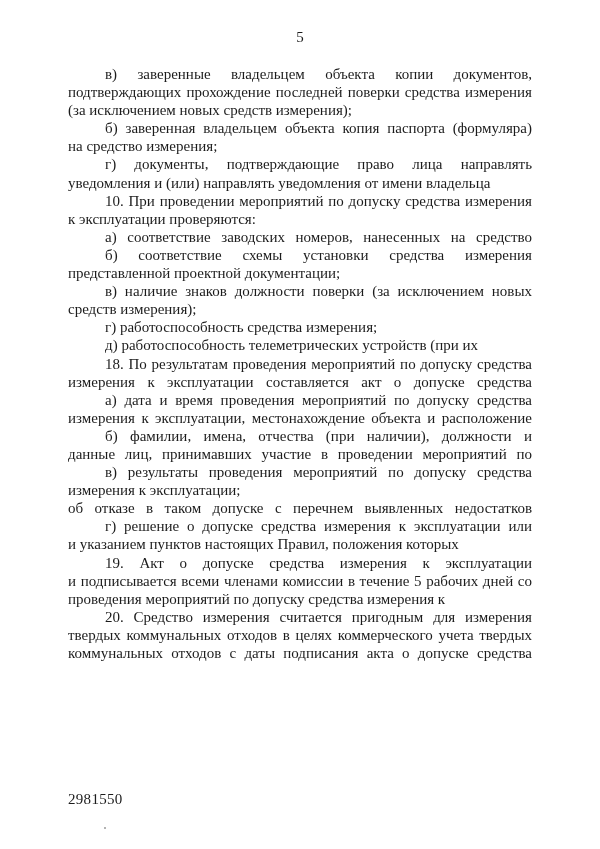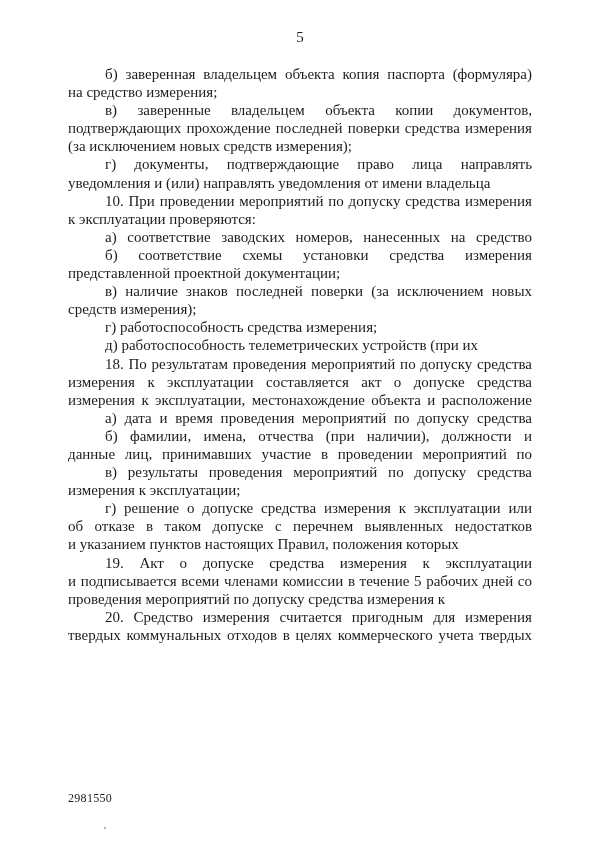--- a/index.html
+++ b/index.html
@@ -37,21 +37,21 @@
     white-space: normal;
     overflow: hidden;
     height: 18.1px;
   }
   .line.first { text-indent: 37px; }
   .line.last  { text-align: left; text-align-last: left; -moz-text-align-last: left; }
   .footer-code {
     position: absolute;
     left: 68px;
     top: 791px;
-    font-size: 12px;
+    font-size: 15px;
     letter-spacing: 0.3px;
   }
   .speck {
     position: absolute;
     left: 104px;
     top: 827px;
     width: 2px;
     height: 2px;
     background: #9a9a9a;
     border-radius: 50%;
@@ -59,28 +59,28 @@
 </style>
 </head>
 <body>
 
 <div class="page">
   <div class="page-number">5</div>
 
   <div class="doc-body">
 
     <div class="para">
-      <div class="line first">б) заверенная владельцем объекта копия паспорта (формуляра)</div>
-      <div class="line last">на средство измерения;</div>
+      <div class="line first">в) заверенные владельцем объекта копии документов,</div>
+      <div class="line">подтверждающих прохождение последней поверки средства измерения</div>
+      <div class="line last">(за исключением новых средств измерения);</div>
     </div>
 
     <div class="para">
-      <div class="line first">в) заверенные владельцем объекта копии документов,</div>
-      <div class="line">подтверждающих прохождение последней поверки средства измерения</div>
-      <div class="line last">(за исключением новых средств измерения);</div>
+      <div class="line first">б) заверенная владельцем объекта копия паспорта (формуляра)</div>
+      <div class="line last">на средство измерения;</div>
     </div>
 
     <div class="para">
       <div class="line first">г) документы, подтверждающие право лица направлять</div>
       <div class="line last">уведомления и (или) направлять уведомления от имени владельца объекта.</div>
     </div>
 
     <div class="para">
       <div class="line first">10. При проведении мероприятий по допуску средства измерения</div>
       <div class="line last">к эксплуатации проверяются:</div>
@@ -89,66 +89,67 @@
     <div class="para">
       <div class="line first">а) соответствие заводских номеров, нанесенных на средство</div>
     </div>
 
     <div class="para">
       <div class="line first">б) соответствие схемы установки средства измерения</div>
       <div class="line last">представленной проектной документации;</div>
     </div>
 
     <div class="para">
-      <div class="line first">в) наличие знаков последней поверки (за исключением новых</div>
+      <div class="line first">в) наличие знаков должности поверки (за исключением новых</div>
       <div class="line last">средств измерения);</div>
     </div>
 
     <div class="para">
       <div class="line first last">г) работоспособность средства измерения;</div>
     </div>
 
     <div class="para">
       <div class="line first last">д) работоспособность телеметрических устройств (при их наличии).</div>
     </div>
 
     <div class="para">
       <div class="line first">18. По результатам проведения мероприятий по допуску средства</div>
       <div class="line">измерения к эксплуатации составляется акт о допуске средства измерения</div>
     </div>
 
     <div class="para">
+      <div class="line first">а) дата и время проведения мероприятий по допуску средства</div>
       <div class="line">измерения к эксплуатации, местонахождение объекта и расположение</div>
-      <div class="line first">а) дата и время проведения мероприятий по допуску средства</div>
     </div>
 
     <div class="para">
       <div class="line first">б) фамилии, имена, отчества (при наличии), должности и контактные</div>
       <div class="line">данные лиц, принимавших участие в проведении мероприятий по допуску</div>
     </div>
 
     <div class="para">
       <div class="line first">в) результаты проведения мероприятий по допуску средства</div>
       <div class="line last">измерения к эксплуатации;</div>
     </div>
 
     <div class="para">
+      <div class="line">об отказе в таком допуске с перечнем выявленных недостатков</div>
       <div class="line first">г) решение о допуске средства измерения к эксплуатации или</div>
-      <div class="line">об отказе в таком допуске с перечнем выявленных недостатков</div>
       <div class="line last">и указанием пунктов настоящих Правил, положения которых нарушены.</div>
     </div>
 
     <div class="para">
       <div class="line first">19. Акт о допуске средства измерения к эксплуатации составляется</div>
       <div class="line">и подписывается всеми членами комиссии в течение 5 рабочих дней со дня</div>
       <div class="line last">проведения мероприятий по допуску средства измерения к эксплуатации.</div>
     </div>
 
     <div class="para">
       <div class="line first">20. Средство измерения считается пригодным для измерения массы</div>
       <div class="line">твердых коммунальных отходов в целях коммерческого учета твердых</div>
+      <div class="line">коммунальных отходов с даты подписания акта о допуске средства</div>
     </div>
 
   </div>
 
   <div class="footer-code">2981550</div>
   <div class="speck"></div>
 </div>
 
 </body></html>

